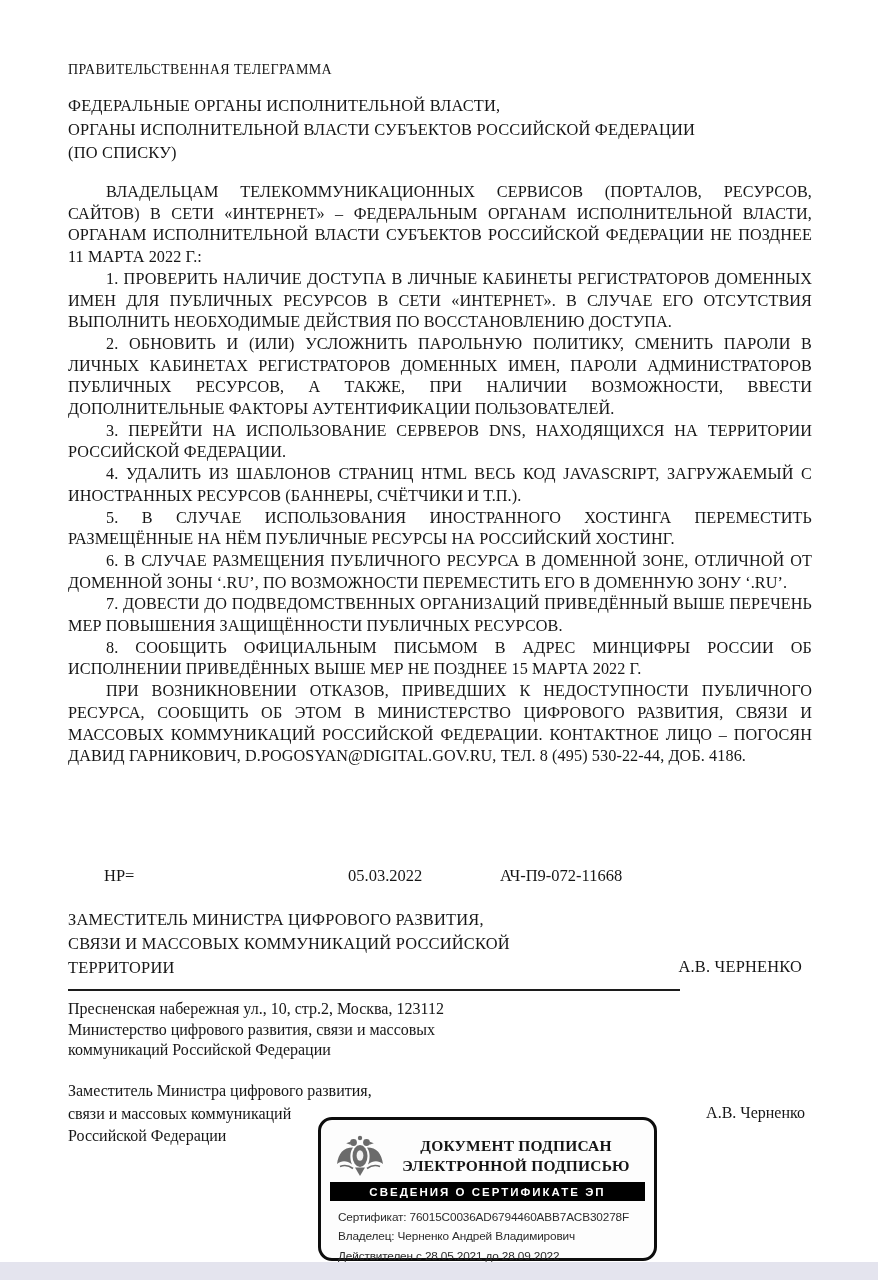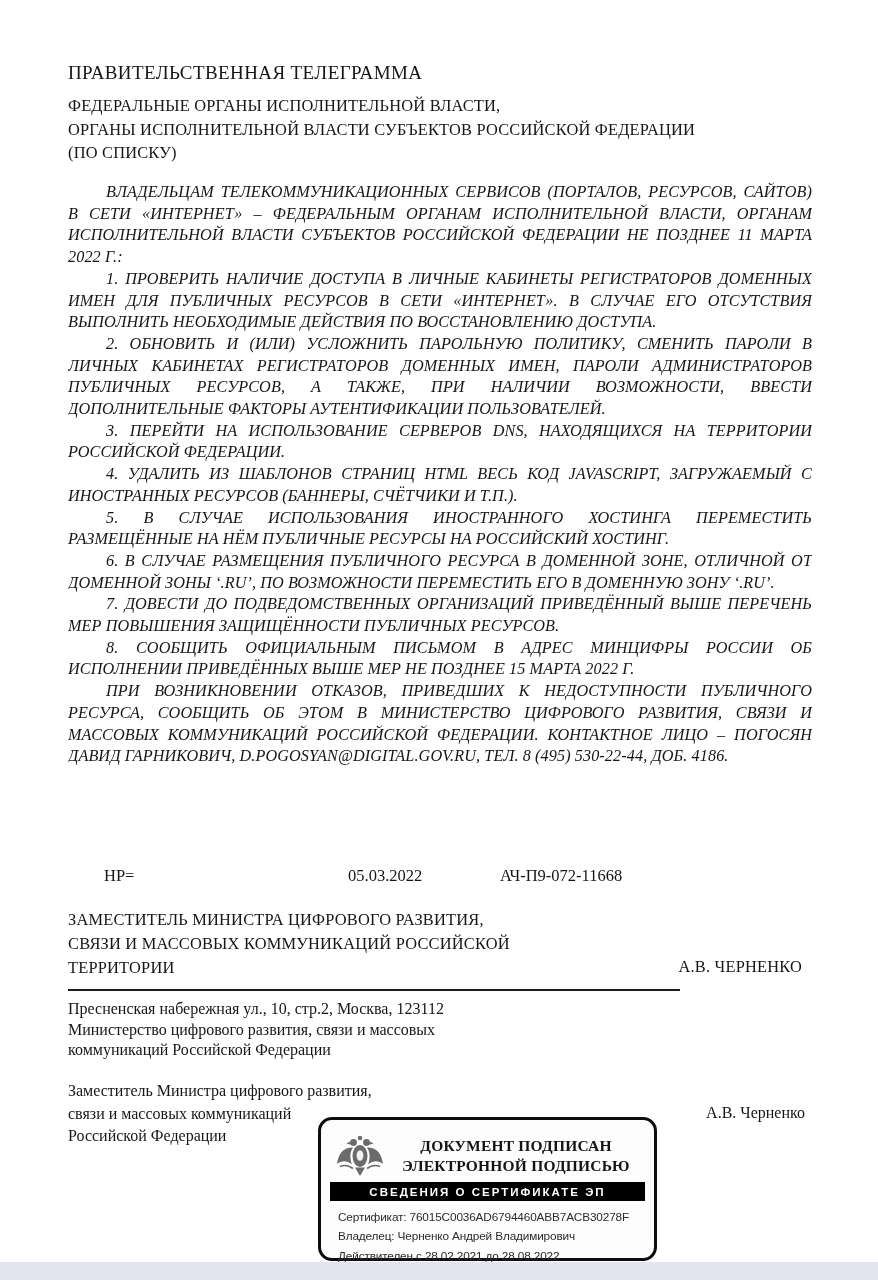--- a/index.html
+++ b/index.html
@@ -10,33 +10,33 @@
     font-family: "Liberation Serif", serif;
   }
   .page {
     position: relative;
     width: 878px; height: 1280px;
     background: #ffffff;
     color: #161616;
   }
   .doc-title {
     position: absolute; left: 68px; top: 62px;
-    font-size: 19px; letter-spacing: 0.4px; white-space: nowrap;
+    font-size: 14px; letter-spacing: 0.4px; white-space: nowrap;
   }
   .addressee {
     position: absolute; left: 68px; top: 94px; width: 744px;
     font-size: 16.4px; line-height: 23.5px; letter-spacing: 0.2px;
   }
   .body-block {
     position: absolute; left: 68px; top: 182px; width: 744px;
     max-height: 684px; overflow: hidden;
     font-size: 16.2px; line-height: 21.7px;
     text-align: justify; letter-spacing: 0.1px;
   }
-  .body-block p { margin: 0; text-indent: 38px; font-style: italic; }
+  .body-block p { margin: 0; text-indent: 38px; }
   .ref-line {
     position: absolute; left: 68px; top: 866px; width: 744px; height: 22px;
     font-size: 16.5px;
     text-decoration: underline;
   }
   .ref-code   { position: absolute; left: 36px; }
   .ref-date   { position: absolute; left: 280px; }
   .ref-number { position: absolute; left: 432px; }
   .sign-upper {
     position: absolute; left: 68px; top: 908px; width: 744px;
@@ -166,19 +166,19 @@
       </span>
       <div class="stamp-title">
         <div>ДОКУМЕНТ ПОДПИСАН</div>
         <div>ЭЛЕКТРОННОЙ ПОДПИСЬЮ</div>
       </div>
     </div>
     <div class="stamp-band">СВЕДЕНИЯ О СЕРТИФИКАТЕ ЭП</div>
     <div class="stamp-cert">
       <div>Сертификат: 76015C0036AD6794460ABB7ACB30278F</div>
       <div>Владелец: Черненко Андрей Владимирович</div>
-      <div>Действителен с 28.02.2021 до 28.08.2022</div>
+      <div>Действителен с 28.05.2021 до 28.09.2022</div>
     </div>
   </div>
 
   <div class="footer-bar"></div>
 
 </div>
 
 </body></html>

